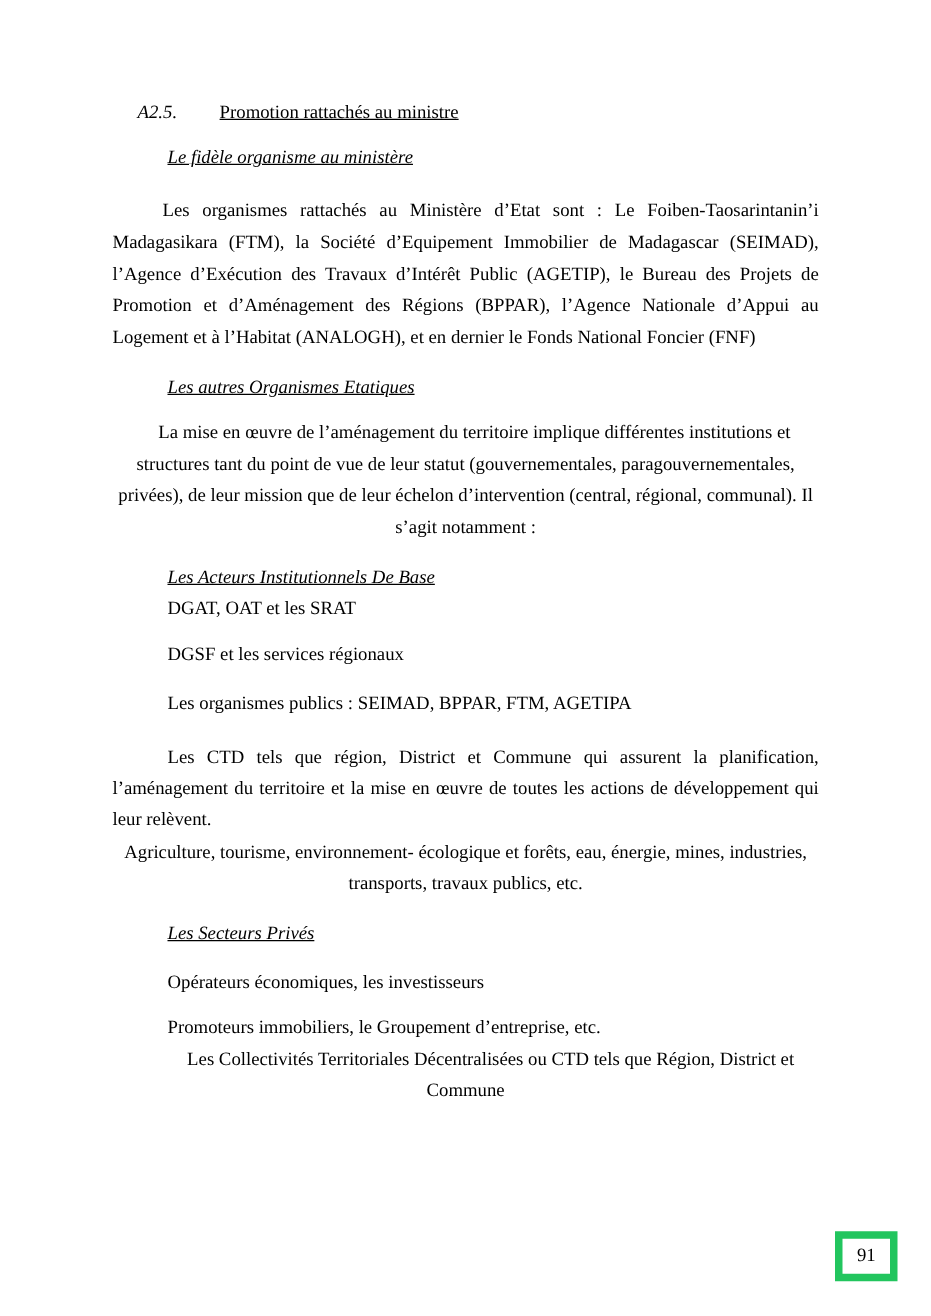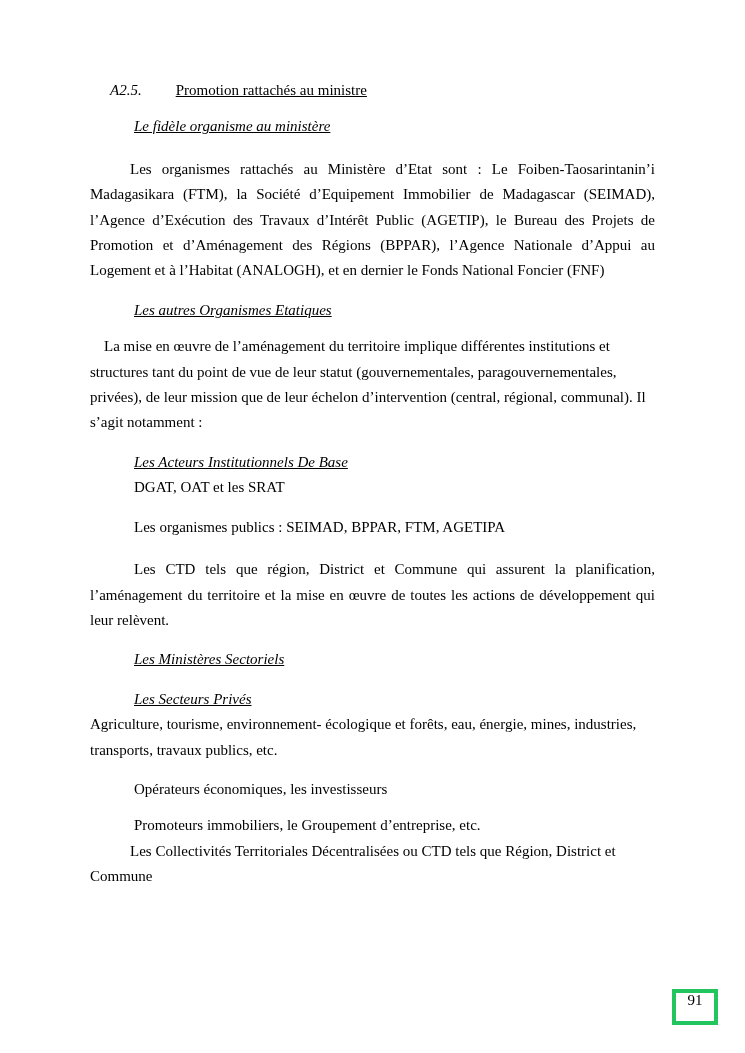--- a/index.html
+++ b/index.html
@@ -39,39 +39,39 @@
   }
   .sub-heading {
     font-style: italic;
     text-decoration: underline;
     margin-left: 44px;
   }
   .indent-line {
     margin-left: 44px;
   }
   .para {
-    text-align: left;
+    text-align: center;
   }
   .para.justify {
     text-align: justify;
     margin-top: 17px;
   }
   .ind-40 { text-indent: 40px; }
   .ind-14 { text-indent: 14px; }
   .ind-44 { text-indent: 44px; }
   .gap-lg { margin-top: 14px; }
   .page-number-box {
     position: absolute;
     right: 27px;
     bottom: 28px;
     width: 38px;
     height: 28px;
-    border: 4px solid #22c55e;
+    border: 6px solid #22c55e;
     display: flex;
-    align-items: flex-start;
+    align-items: center;
     justify-content: center;
     font-size: 15px;
     line-height: 1;
   }
 </style>
 </head>
 <body>
 
 <div class="page">
 
@@ -84,30 +84,30 @@
   <div class="block para justify ind-40">Les organismes rattachés au Ministère d’Etat sont : Le Foiben-Taosarintanin’i Madagasikara (FTM), la Société d’Equipement Immobilier de Madagascar (SEIMAD), l’Agence d’Exécution des Travaux d’Intérêt Public (AGETIP), le Bureau des Projets de Promotion et d’Aménagement des Régions (BPPAR), l’Agence Nationale d’Appui au Logement et à l’Habitat (ANALOGH), et en dernier le Fonds National Foncier (FNF)</div>
 
   <div class="block gap-lg sub-heading">Les autres Organismes Etatiques</div>
 
   <div class="block para ind-14">La mise en œuvre de l’aménagement du territoire implique différentes institutions et structures tant du point de vue de leur statut (gouvernementales, paragouvernementales, privées), de leur mission que de leur échelon d’intervention (central, régional, communal). Il s’agit notamment :</div>
 
   <div class="block gap-lg sub-heading">Les Acteurs Institutionnels De Base</div>
 
   <div class="block tight indent-line">DGAT, OAT et les SRAT</div>
 
+  <div class="block indent-line">DGSF et les services régionaux</div>
 
   <div class="block gap-lg indent-line">Les organismes publics : SEIMAD, BPPAR, FTM, AGETIPA</div>
 
   <div class="block para justify ind-44">Les CTD tels que région, District et Commune qui assurent la planification, l’aménagement du territoire et la mise en œuvre de toutes les actions de développement qui leur relèvent.</div>
 
-  <div class="block gap-lg sub-heading">Les Ministères Sectoriels</div>
+
+  <div class="block tight para">Agriculture, tourisme, environnement- écologique et forêts, eau, énergie, mines, industries, transports, travaux publics, etc.</div>
 
   <div class="block gap-lg sub-heading">Les Secteurs Privés</div>
-
-  <div class="block tight para">Agriculture, tourisme, environnement- écologique et forêts, eau, énergie, mines, industries, transports, travaux publics, etc.</div>
 
   <div class="block gap-lg indent-line">Opérateurs économiques, les investisseurs</div>
 
   <div class="block indent-line">Promoteurs immobiliers, le Groupement d’entreprise, etc.</div>
 
 
   <div class="block tight para ind-40">Les Collectivités Territoriales Décentralisées ou CTD tels que Région, District et Commune</div>
 
   <div class="page-number-box">
     <span>91</span>

